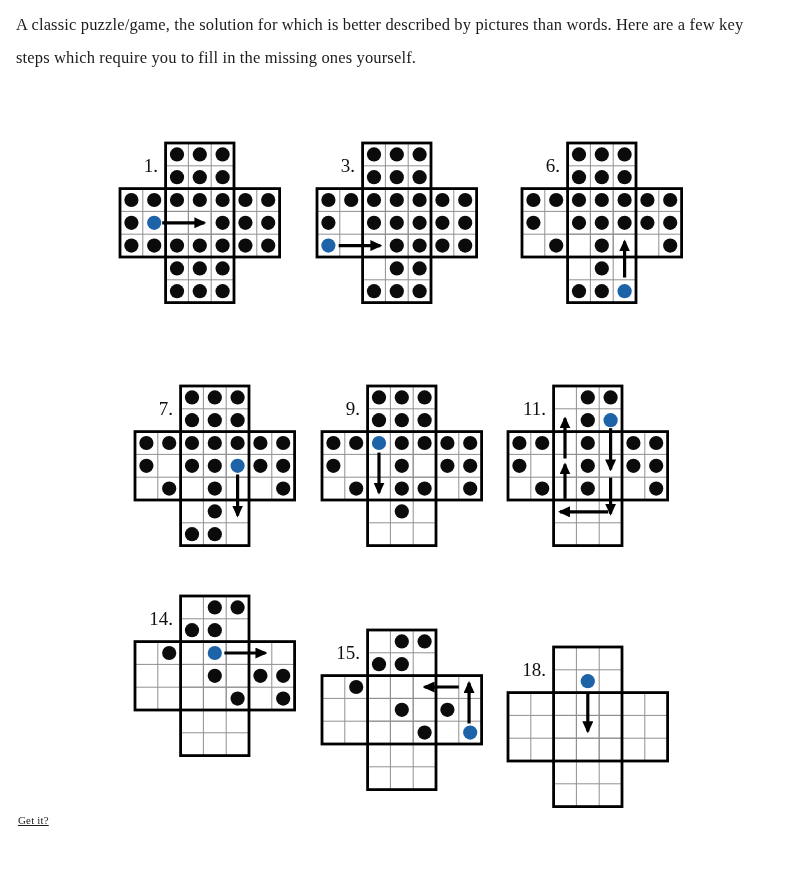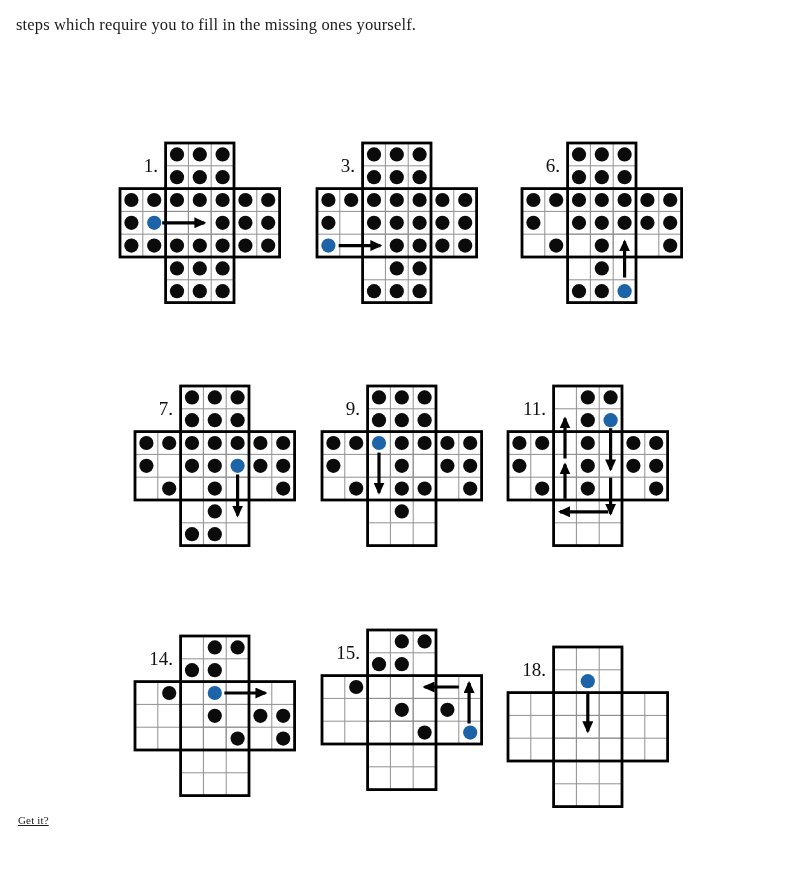--- a/index.html
+++ b/index.html
@@ -11,20 +11,21 @@
   .board{position:absolute;width:160px;height:160px;}
   .board-label{position:absolute;left:-2px;top:12px;width:40px;text-align:right;
                font-size:19px;color:#101010;font-family:"Liberation Serif",serif;}
   .board svg{position:absolute;left:-3px;top:-3px;}
 </style>
 </head>
 <body>
 
 <div class="page">
   <div class="intro">
+    <div>A classic puzzle/game, the solution for which is better described by pictures than words. Here are a few key</div>
     <div>steps which require you to fill in the missing ones yourself.</div>
   </div>
   <div id="boards">
       <div class="board" style="left: 120px; top: 143px;">
         <div class="board-label">1.</div>
         <svg width="165.6" height="165.6">
           <defs>
             <marker id="ah0" markerUnits="userSpaceOnUse" markerWidth="12" markerHeight="11" refX="10" refY="5.5" orient="auto">
               <path d="M0,0 L12,5.5 L0,11 Z" fill="#000000"></path>
             </marker>
@@ -341,21 +342,21 @@
           <circle cx="82.8" cy="105.60000000000001" r="7.1" fill="#0b0b0b"></circle>
           <circle cx="151.20000000000002" cy="105.60000000000001" r="7.1" fill="#0b0b0b"></circle>
           <circle cx="105.60000000000001" cy="37.2" r="7.1" fill="#1d63a8"></circle>
           <line x1="105.60000000000001" y1="45.18000000000001" x2="105.60000000000001" y2="86.44800000000001" stroke="#000000" stroke-width="3.2" marker-end="url(#ah5)"></line>
           <line x1="105.60000000000001" y1="94.65599999999999" x2="105.60000000000001" y2="130.68" stroke="#000000" stroke-width="3.2" marker-end="url(#ah5)"></line>
           <line x1="103.32000000000001" y1="128.856" x2="54.983999999999995" y2="128.856" stroke="#000000" stroke-width="3.2" marker-end="url(#ah5)"></line>
           <line x1="60" y1="115.86000000000001" x2="60" y2="81.432" stroke="#000000" stroke-width="3.2" marker-end="url(#ah5)"></line>
           <line x1="60" y1="75.504" x2="60" y2="35.376" stroke="#000000" stroke-width="3.2" marker-end="url(#ah5)"></line>
         </svg>
       </div>
-      <div class="board" style="left: 135px; top: 636px;">
+      <div class="board" style="left: 135px; top: 596px;">
         <div class="board-label">14.</div>
         <svg width="165.6" height="165.6">
           <defs>
             <marker id="ah6" markerUnits="userSpaceOnUse" markerWidth="12" markerHeight="11" refX="10" refY="5.5" orient="auto">
               <path d="M0,0 L12,5.5 L0,11 Z" fill="#000000"></path>
             </marker>
           </defs>
           <line x1="71.4" y1="3" x2="71.4" y2="162.6" stroke="#909090" stroke-width="1"></line>
           <line x1="94.2" y1="3" x2="94.2" y2="162.6" stroke="#909090" stroke-width="1"></line>
           <line x1="48.6" y1="25.8" x2="117" y2="25.8" stroke="#909090" stroke-width="1"></line>

